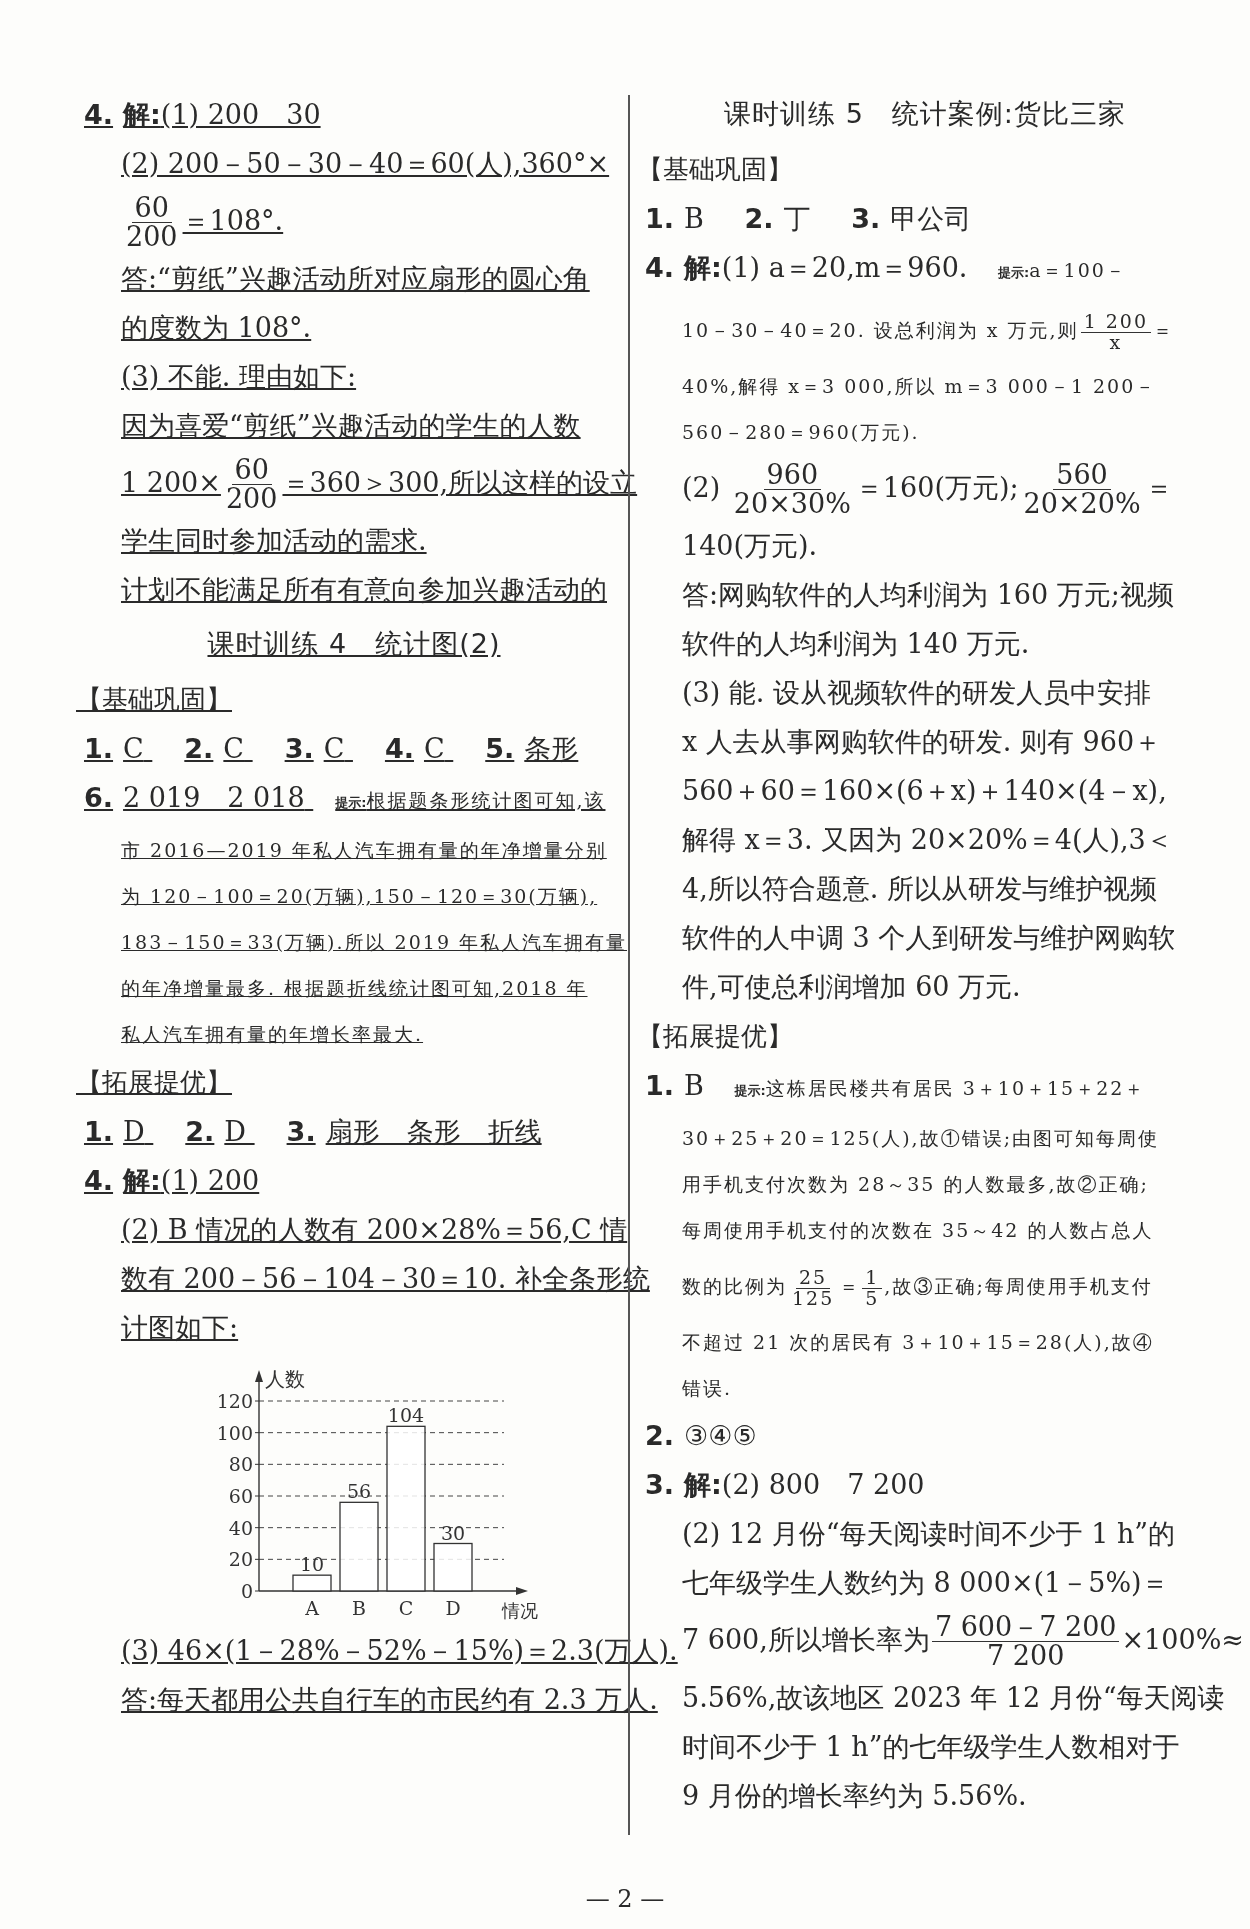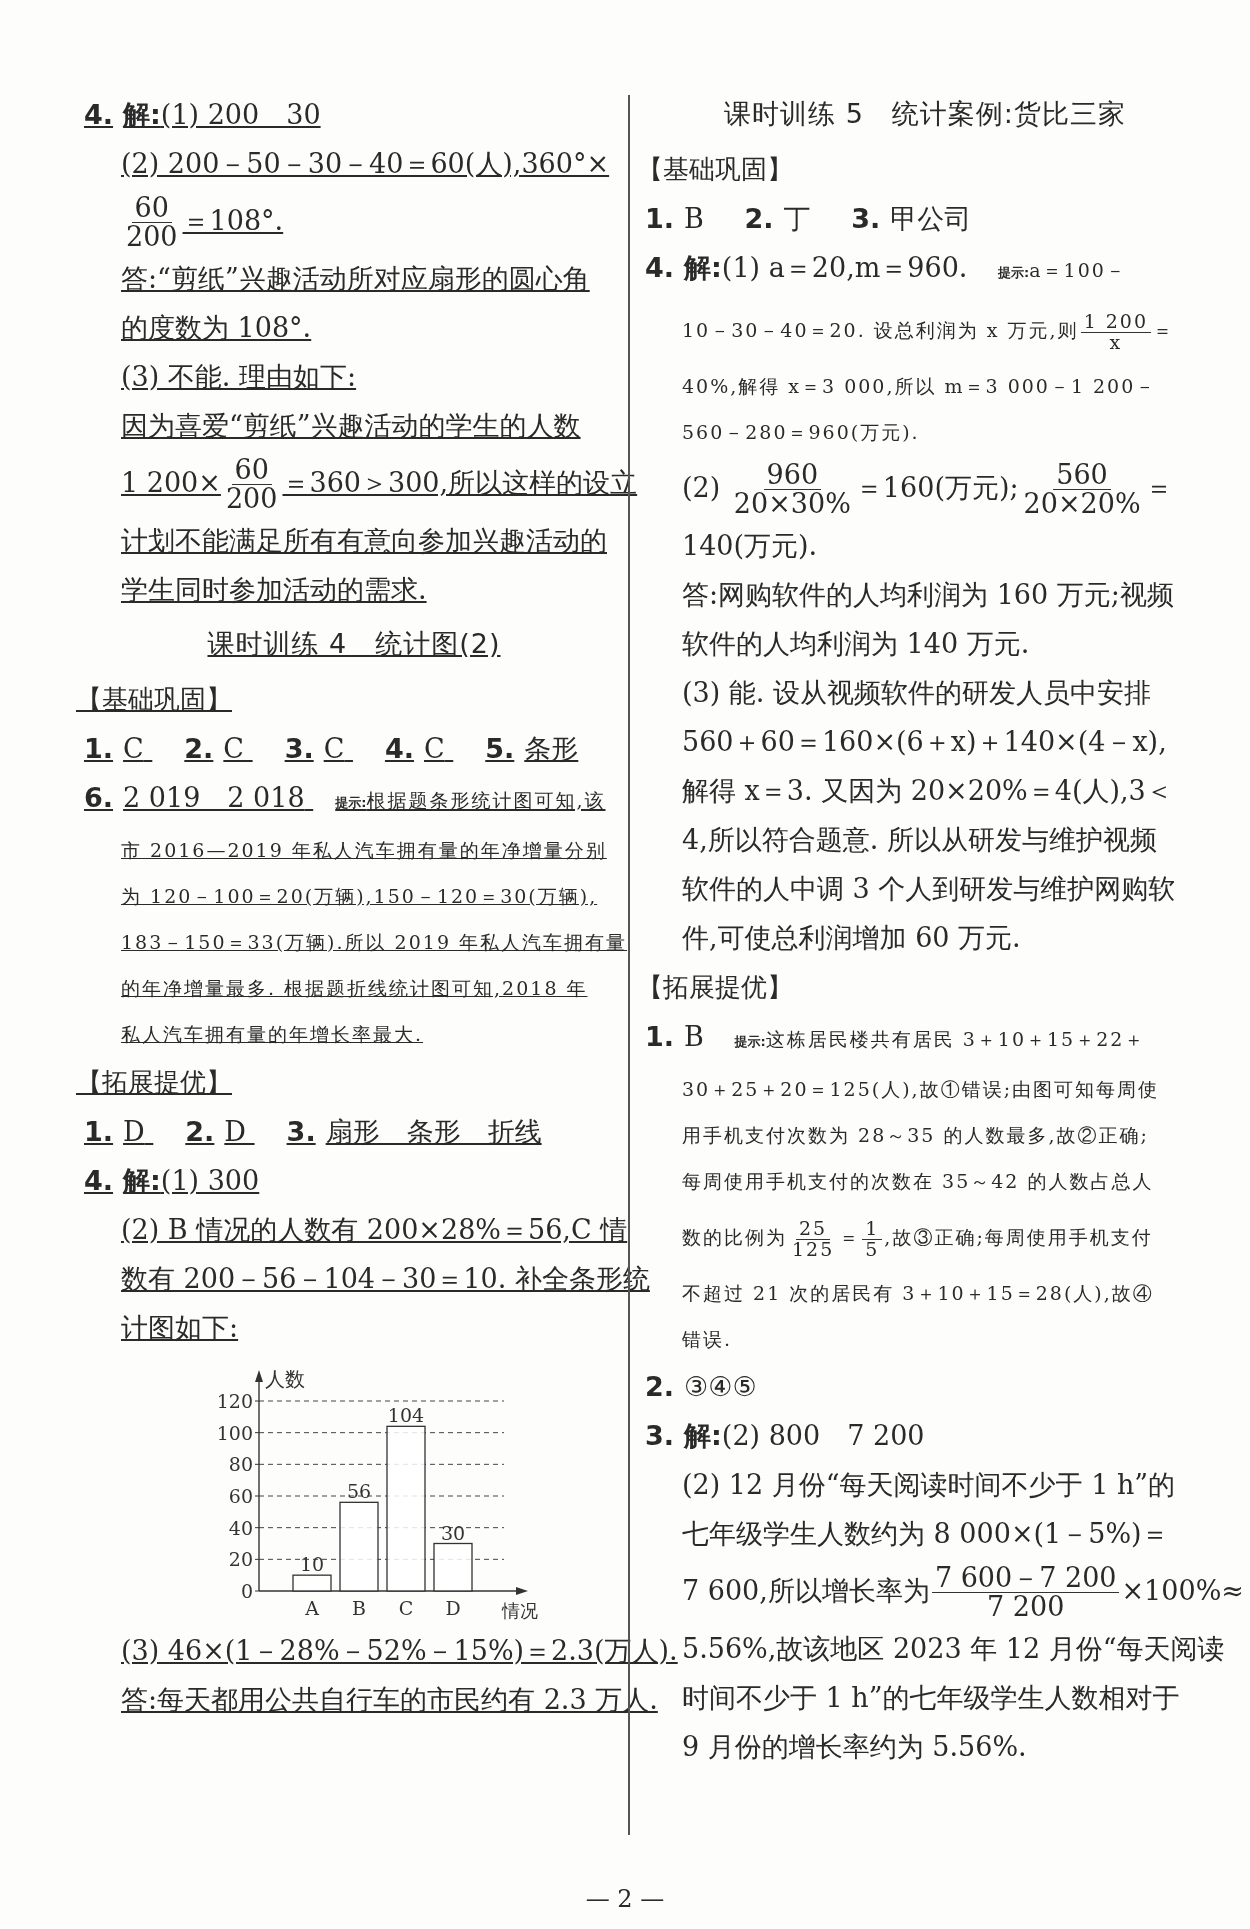--- a/index.html
+++ b/index.html
@@ -47,22 +47,22 @@
   <div class="line ind">答:“剪纸”兴趣活动所对应扇形的圆心角</div>
   <div class="line ind">的度数为 108°.</div>
   <div class="line ind">(3) 不能. 理由如下:</div>
   <div class="line ind">因为喜爱“剪纸”兴趣活动的学生的人数</div>
   <div class="line ind tall">
     <span>1 200×</span><span class="frac">
         <span class="n">60</span>
         <span class="d">200</span>
       </span><span>＝360＞300,所以这样的设立</span>
   </div>
+  <div class="line ind">学生同时参加活动的需求.</div>
   <div class="line ind">计划不能满足所有有意向参加兴趣活动的</div>
-  <div class="line ind">学生同时参加活动的需求.</div>
 
   <div class="title">课时训练 4　统计图(2)</div>
   <div class="section">【基础巩固】</div>
   <div class="line">
     <span class="num">1.</span><span>C</span>
     <span class="num gap2">2.</span><span>C</span>
     <span class="num gap2">3.</span><span>C</span>
     <span class="num gap2">4.</span><span>C</span>
     <span class="num gap2">5.</span><span>条形</span>
   </div>
@@ -76,21 +76,21 @@
   <div class="hint ind">的年净增量最多. 根据题折线统计图可知,2018 年</div>
   <div class="hint ind">私人汽车拥有量的年增长率最大.</div>
 
   <div class="section">【拓展提优】</div>
   <div class="line">
     <span class="num">1.</span><span>D</span>
     <span class="num gap2">2.</span><span>D</span>
     <span class="num gap2">3.</span><span>扇形　条形　折线</span>
   </div>
   <div class="line">
-    <span class="num">4.</span><span class="jie">解:</span><span>(1) 300</span>
+    <span class="num">4.</span><span class="jie">解:</span><span>(1) 200</span>
   </div>
   <div class="line ind">(2) B 情况的人数有 200×28%＝56,C 情</div>
   <div class="line ind">数有 200－56－104－30＝10. 补全条形统</div>
   <div class="line ind">计图如下:</div>
 
   <div class="chart-wrap">
     <svg id="bar-chart-svg" width="360" height="270" viewBox="0 0 360 270" style="position:absolute; left:120px; top:0;">
         <line x1="51" y1="235" x2="55" y2="235" stroke="#333" stroke-width="1"></line>
         <text x="49" y="242" font-size="19" text-anchor="end" fill="#333">0</text>
         <line x1="55" y1="203.33333333333334" x2="300" y2="203.33333333333334" stroke="#444" stroke-width="1" stroke-dasharray="5,4"></line>
@@ -165,20 +165,21 @@
         <span class="d">20×30%</span>
       </span><span>＝160(万元);</span><span class="frac">
         <span class="n">560</span>
         <span class="d">20×20%</span>
       </span><span>＝</span>
   </div>
   <div class="line ind">140(万元).</div>
   <div class="line ind">答:网购软件的人均利润为 160 万元;视频</div>
   <div class="line ind">软件的人均利润为 140 万元.</div>
   <div class="line ind">(3) 能. 设从视频软件的研发人员中安排</div>
+  <div class="line ind">x 人去从事网购软件的研发. 则有 960＋</div>
   <div class="line ind">560＋60＝160×(6＋x)＋140×(4－x),</div>
   <div class="line ind">解得 x＝3. 又因为 20×20%＝4(人),3＜</div>
   <div class="line ind">4,所以符合题意. 所以从研发与维护视频</div>
   <div class="line ind">软件的人中调 3 个人到研发与维护网购软</div>
   <div class="line ind">件,可使总利润增加 60 万元.</div>
 
   <div class="section">【拓展提优】</div>
   <div class="line">
     <span class="num">1.</span><span>B</span>
     <span class="hint-label gap">提示:</span><span class="hint">这栋居民楼共有居民 3＋10＋15＋22＋</span>

